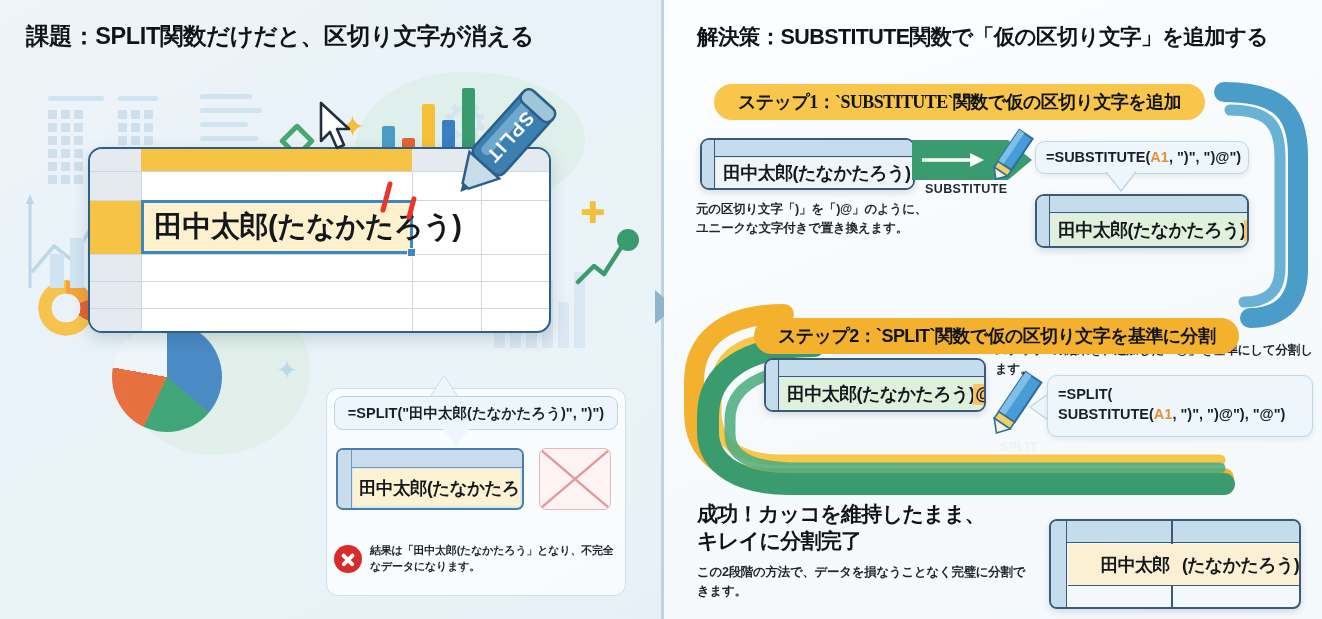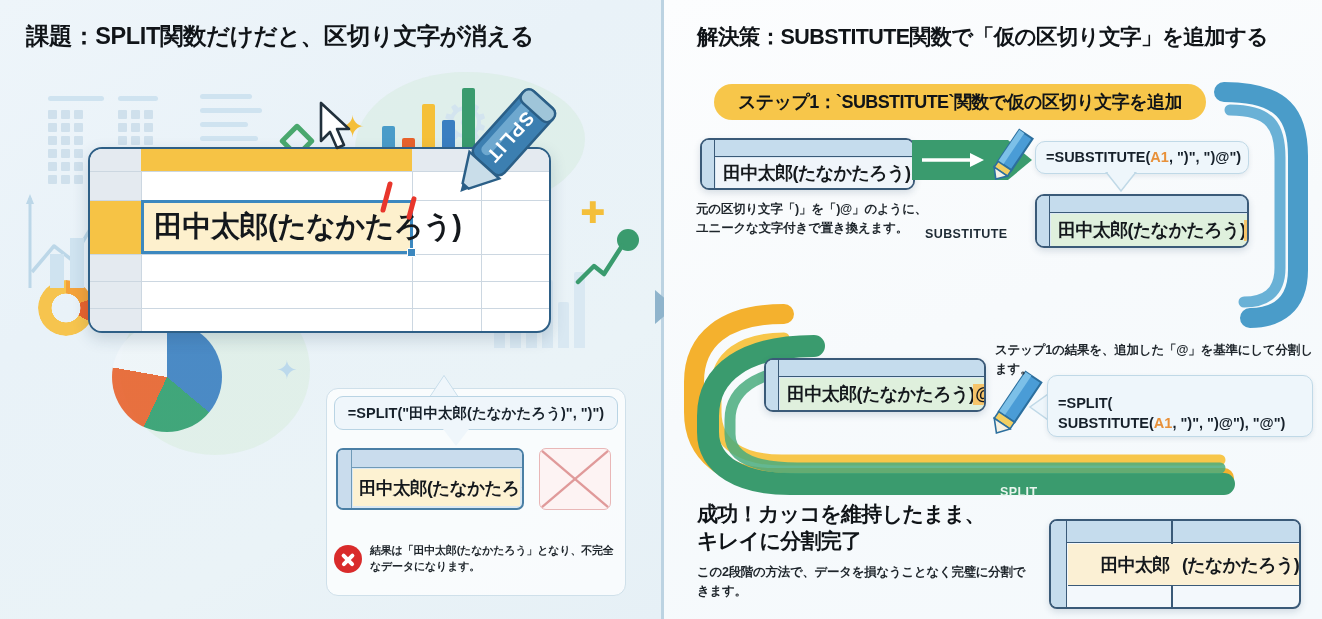--- a/index.html
+++ b/index.html
@@ -159,21 +159,21 @@
   #right-title {
     position:absolute; left:33px; top:22px; font-size:21.5px; font-weight:700;
     color:#101418; letter-spacing:-.6px; white-space:nowrap;
   }
 
   .step-ribbon {
     position:absolute; height:36px; border-radius:18px; display:flex; align-items:center;
     padding:0 24px; font-size:18px; font-weight:700; color:#101418; letter-spacing:-.6px;
     white-space:nowrap; z-index:5;
   }
-  #step1-ribbon { left:50px; top:84px; background:#f7c64a; }
+  #step1-ribbon { left:50px; top:84px; background:#f7c64a;font-family:Liberation Serif, serif; }
   #step2-ribbon { left:90px; top:318px; background:#f4b12e; }
 
   
   .loop { position:absolute; }
 
   .cellbox {
     position:absolute; border:2px solid #3a5a78; border-radius:9px; overflow:hidden;
     background:#dce9f4; box-shadow:0 3px 7px rgba(40,70,100,.16);
   }
   .cellbox .hdr { position:absolute; left:0; top:0; width:100%; height:17px; background:#c5dced; border-bottom:1.5px solid #3a5a78;}
@@ -184,21 +184,21 @@
     font-size:18px; font-weight:700; color:#14181c; white-space:nowrap; letter-spacing:-.6px;
   }
   .val.plain { background:#f0f5fa; }
   .val.green { background:#dff0dd; }
   .at-chip {
     display:inline-block; background:#f6c46a; padding:0 2px; margin-left:-1px;
   }
 
   .arrow-band { position:absolute; }
   .band-label {
-    position:absolute; font-size:12.5px; font-weight:700; color:#1d2a34; letter-spacing:.4px;margin-top:45px;
+    position:absolute; font-size:12.5px; font-weight:700; color:#1d2a34; letter-spacing:.4px;
   }
   .band-label.light { color:#e9f5ee; }
 
   .fbubble {
     position:absolute; background:#eef6fb; border:1.5px solid #c0d9e7; border-radius:10px;
     display:flex; align-items:center; box-shadow:0 2px 5px rgba(40,70,100,.10);
   }
   .fbubble .txt { font-size:14.5px; font-weight:700; color:#16202a; white-space:nowrap; padding:0 10px; line-height:1.35; }
   .ref { color:#e8913a; }
 
@@ -446,20 +446,23 @@
 
     <div class="cellbox" style="left:371px; top:194px; width:214px; height:54px;">
       <div class="hdr"></div>
       <div class="lft"></div>
       <div class="val green">
           <span>田中太郎(たなかたろう)</span>
           <span class="at-chip">@</span>
         </div>
     </div>
 
+    <div id="step2-ribbon" class="step-ribbon">
+      <span>ステップ2：`SPLIT`関数で仮の区切り文字を基準に分割</span>
+    </div>
 
     <div class="cellbox" style="left:100px; top:358px; width:222px; height:54px;">
       <div class="hdr"></div>
       <div class="lft"></div>
       <div class="val green">
           <span>田中太郎(たなかたろう)</span>
           <span class="at-chip">@</span>
         </div>
     </div>
 
@@ -474,21 +477,21 @@
 
     <div class="band-label light" style="left:336px; top:440px;">SPLIT</div>
 
     <div class="cap" style="left:331px; top:341px; width:330px;">ステップ1の結果を、追加した「@」を基準にして分割します。</div>
 
     <svg style="position:absolute; left:364px; top:390px;" width="24" height="34" viewBox="0 0 24 34">
       <path d="M23 2 L23 32 L2 17 Z" fill="#eef6fb" stroke="#c0d9e7" stroke-width="1.5"></path>
       <path d="M23 4 L23 30" stroke="#eef6fb" stroke-width="3"></path>
     </svg>
 
-    <div class="fbubble" style="left:383px; top:375px; width:266px; height:62px; align-items:flex-start; padding-top:18px;">
+    <div class="fbubble" style="left:383px; top:375px; width:266px; height:62px; align-items:flex-start; padding-top:9px;">
       <div class="txt"><span>=SPLIT(</span><br><span> SUBSTITUTE(</span><span class="ref">A1</span><span>, ")", ")@"), "@")</span></div>
     </div>
 
     <h2 id="success-title" style="white-space:pre-line;">成功！カッコを維持したまま、
 キレイに分割完了</h2>
     <p id="success-sub">この2段階の方法で、データを損なうことなく完璧に分割できます。</p>
 
     <div id="final-table">
       <div class="hdr"></div>
       <div class="lft"></div>

